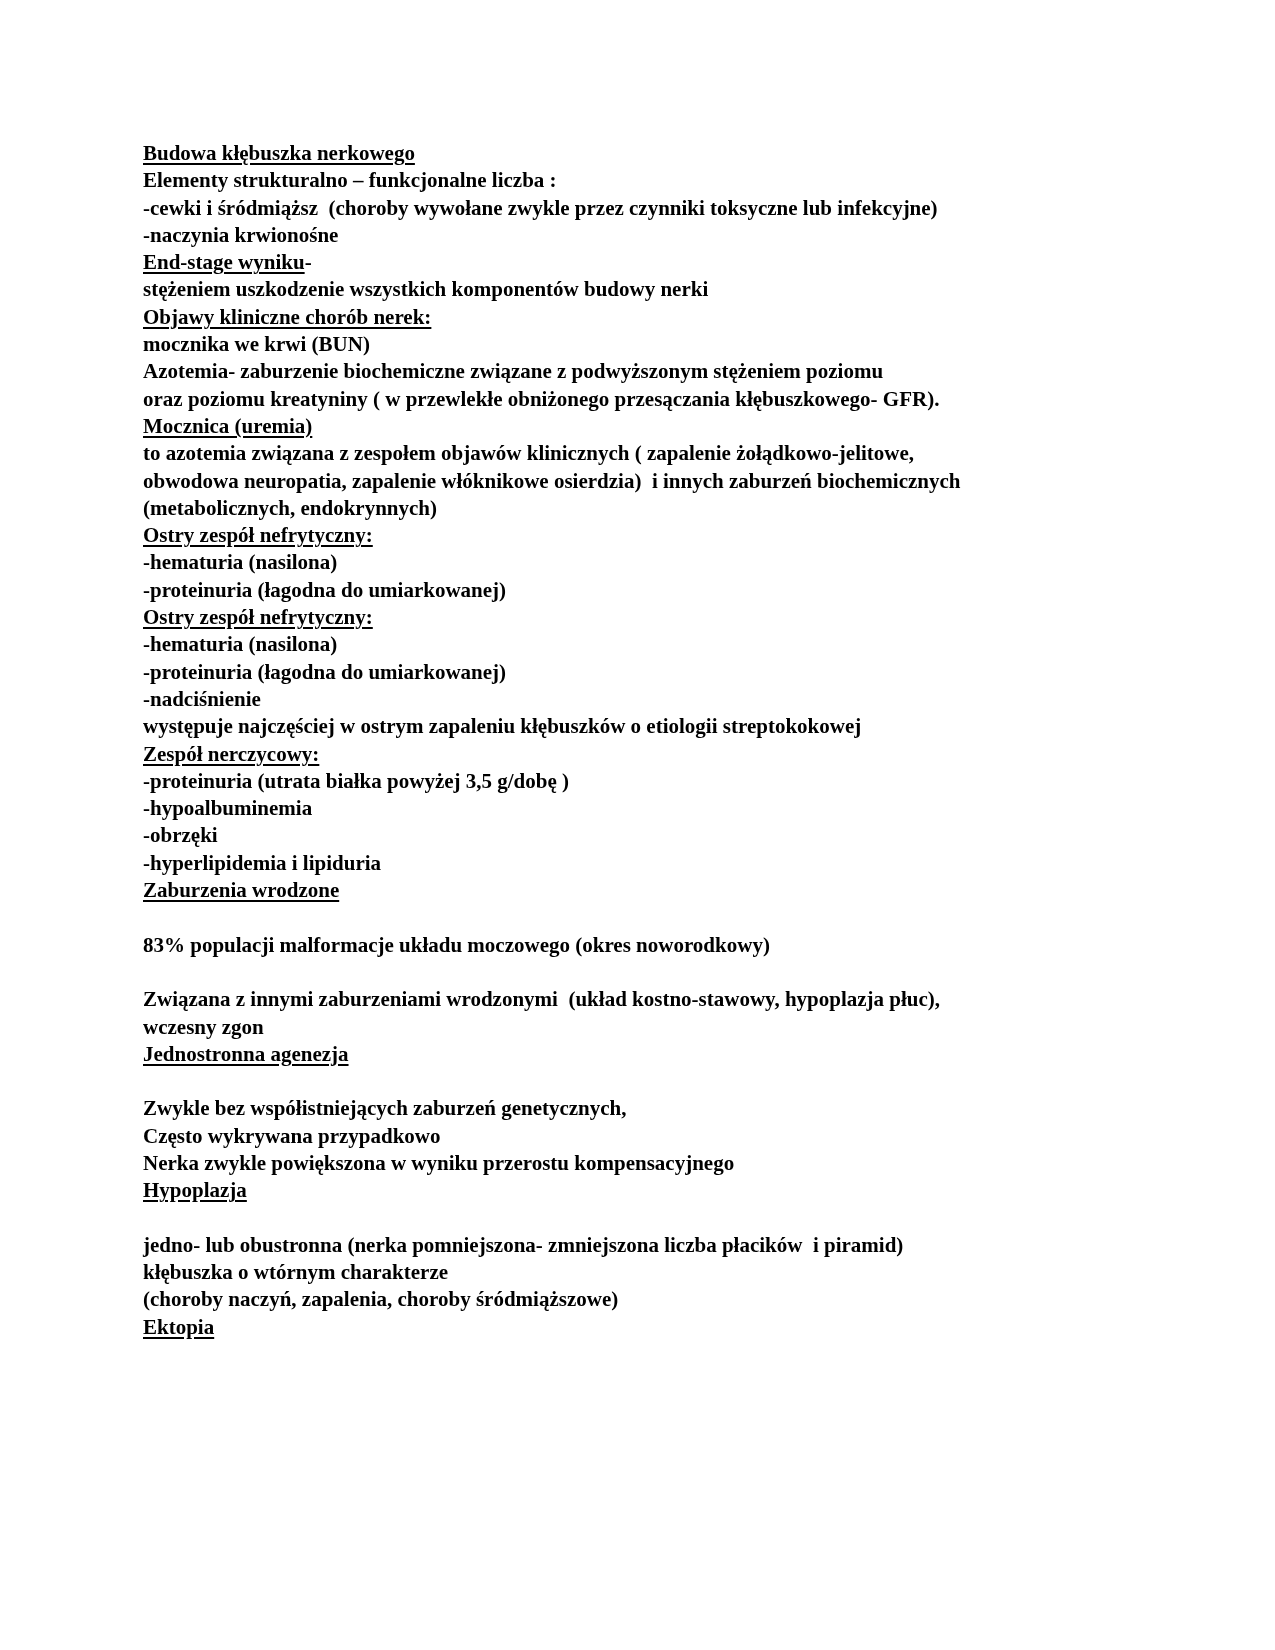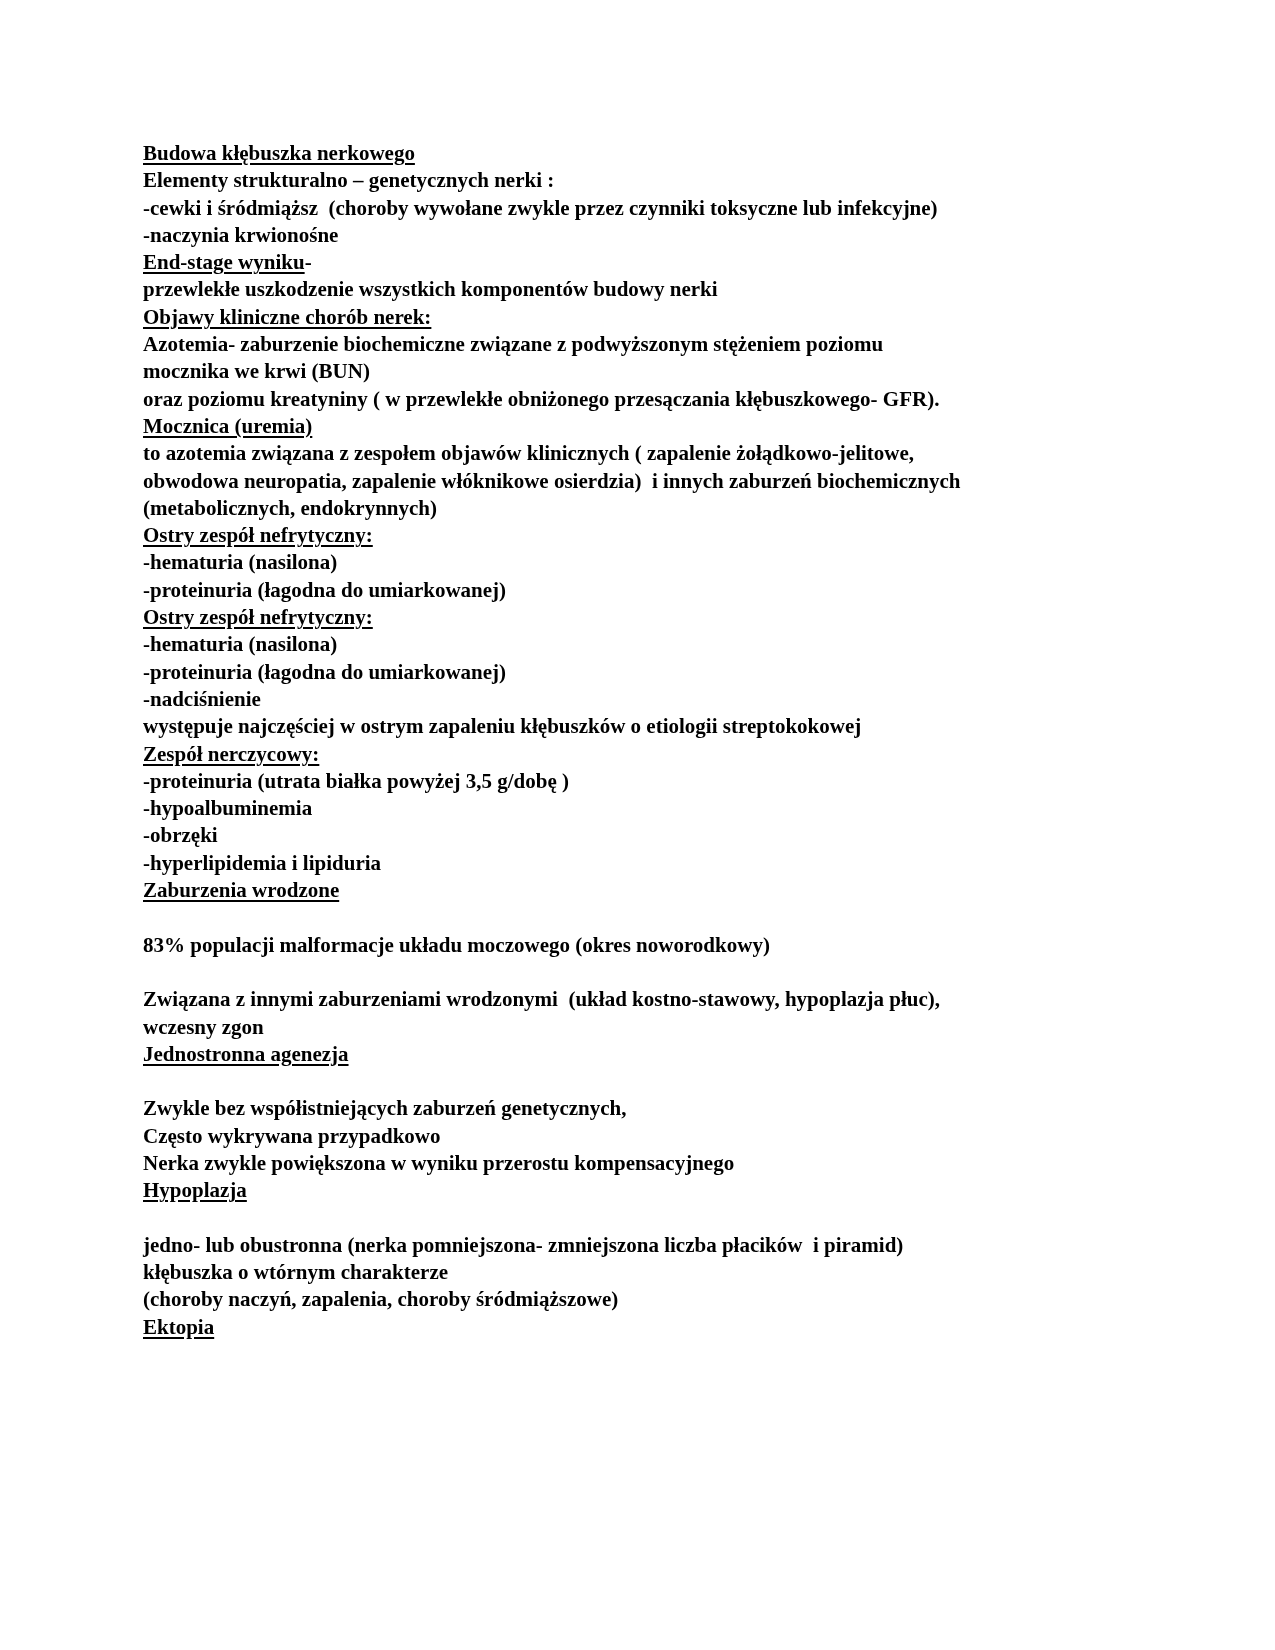--- a/index.html
+++ b/index.html
@@ -36,28 +36,28 @@
   .line.blank {
     min-height: 27.3px;
   }
 </style>
 </head>
 <body>
 
 <div class="page">
   <div>
       <div class="line"><span class="u">Budowa kłębuszka nerkowego</span></div>
-      <div class="line"><span>Elementy strukturalno – genetycznych nerki :</span></div>
+      <div class="line"><span>Elementy strukturalno – funkcjonalne liczba :</span></div>
       <div class="line"><span>-cewki i śródmiąższ  (choroby wywołane zwykle przez czynniki toksyczne lub infekcyjne)</span></div>
       <div class="line"><span>-naczynia krwionośne</span></div>
       <div class="line"><span class="u">End-stage wyniku</span><span>-</span></div>
-      <div class="line"><span>przewlekłe uszkodzenie wszystkich komponentów budowy nerki</span></div>
+      <div class="line"><span>stężeniem uszkodzenie wszystkich komponentów budowy nerki</span></div>
       <div class="line"><span class="u">Objawy kliniczne chorób nerek:</span></div>
+      <div class="line"><span>mocznika we krwi (BUN)</span></div>
       <div class="line"><span>Azotemia- zaburzenie biochemiczne związane z podwyższonym stężeniem poziomu</span></div>
-      <div class="line"><span>mocznika we krwi (BUN)</span></div>
       <div class="line"><span>oraz poziomu kreatyniny ( w przewlekłe obniżonego przesączania kłębuszkowego- GFR).</span></div>
       <div class="line"><span class="u">Mocznica (uremia)</span></div>
       <div class="line"><span>to azotemia związana z zespołem objawów klinicznych ( zapalenie żołądkowo-jelitowe,</span></div>
       <div class="line"><span>obwodowa neuropatia, zapalenie włóknikowe osierdzia)  i innych zaburzeń biochemicznych</span></div>
       <div class="line"><span>(metabolicznych, endokrynnych)</span></div>
       <div class="line"><span class="u">Ostry zespół nefrytyczny:</span></div>
       <div class="line"><span>-hematuria (nasilona)</span></div>
       <div class="line"><span>-proteinuria (łagodna do umiarkowanej)</span></div>
       <div class="line"><span class="u">Ostry zespół nefrytyczny:</span></div>
       <div class="line"><span>-hematuria (nasilona)</span></div>

